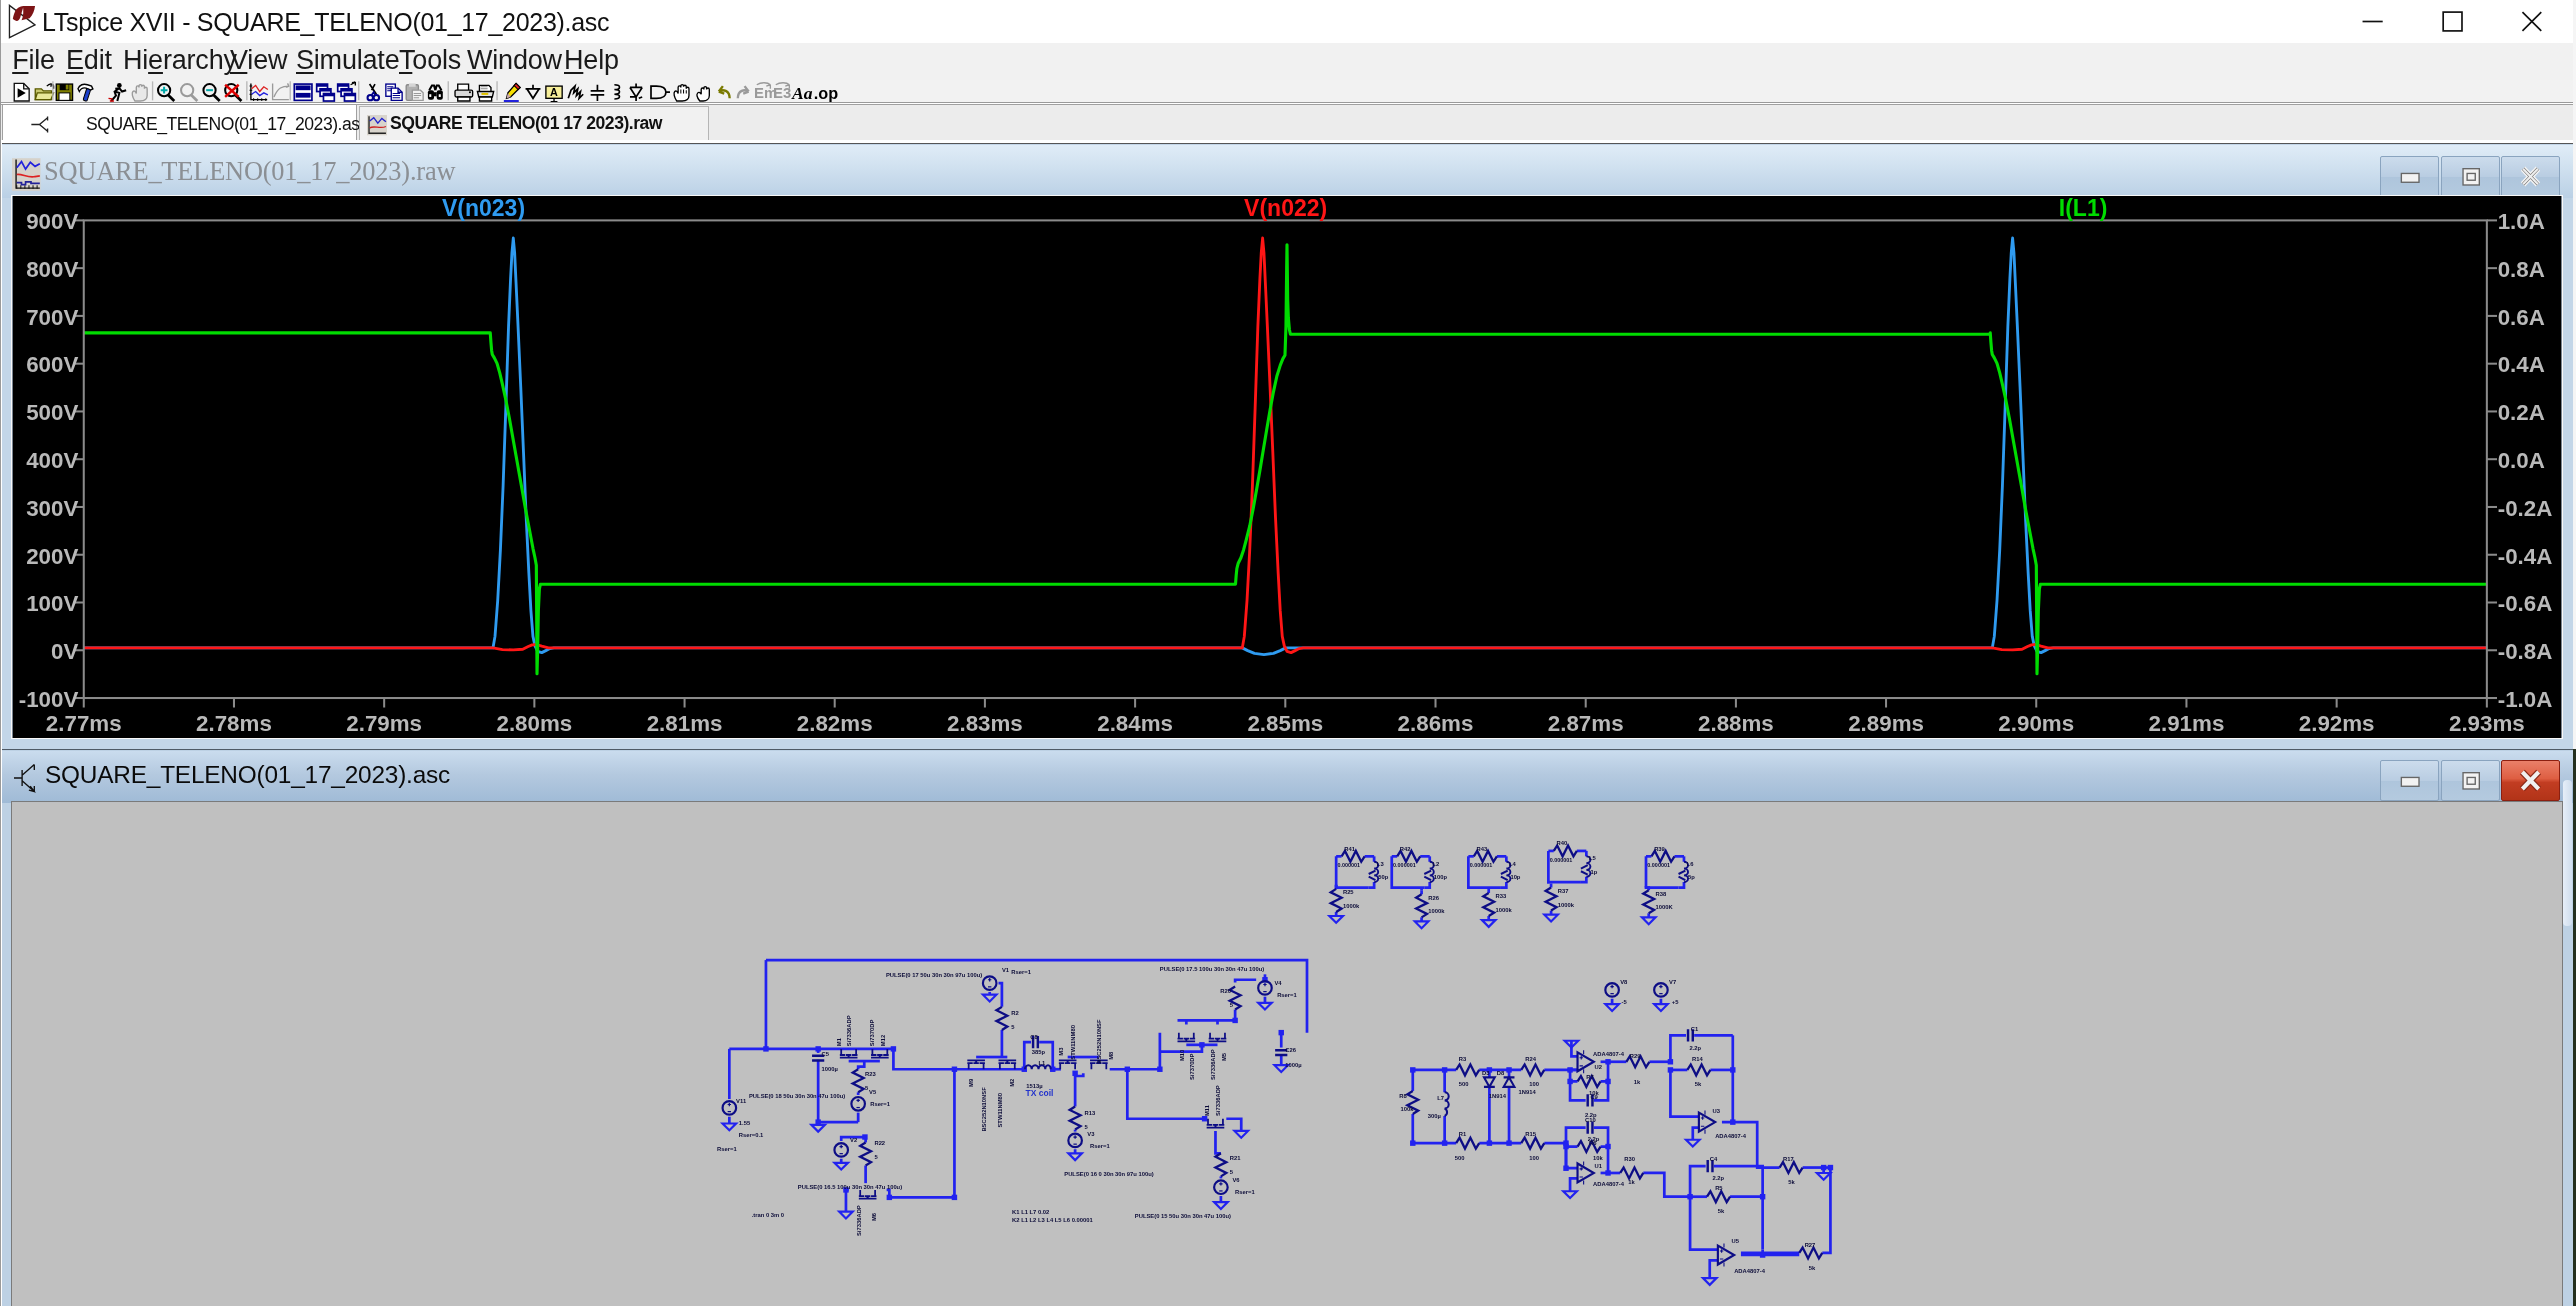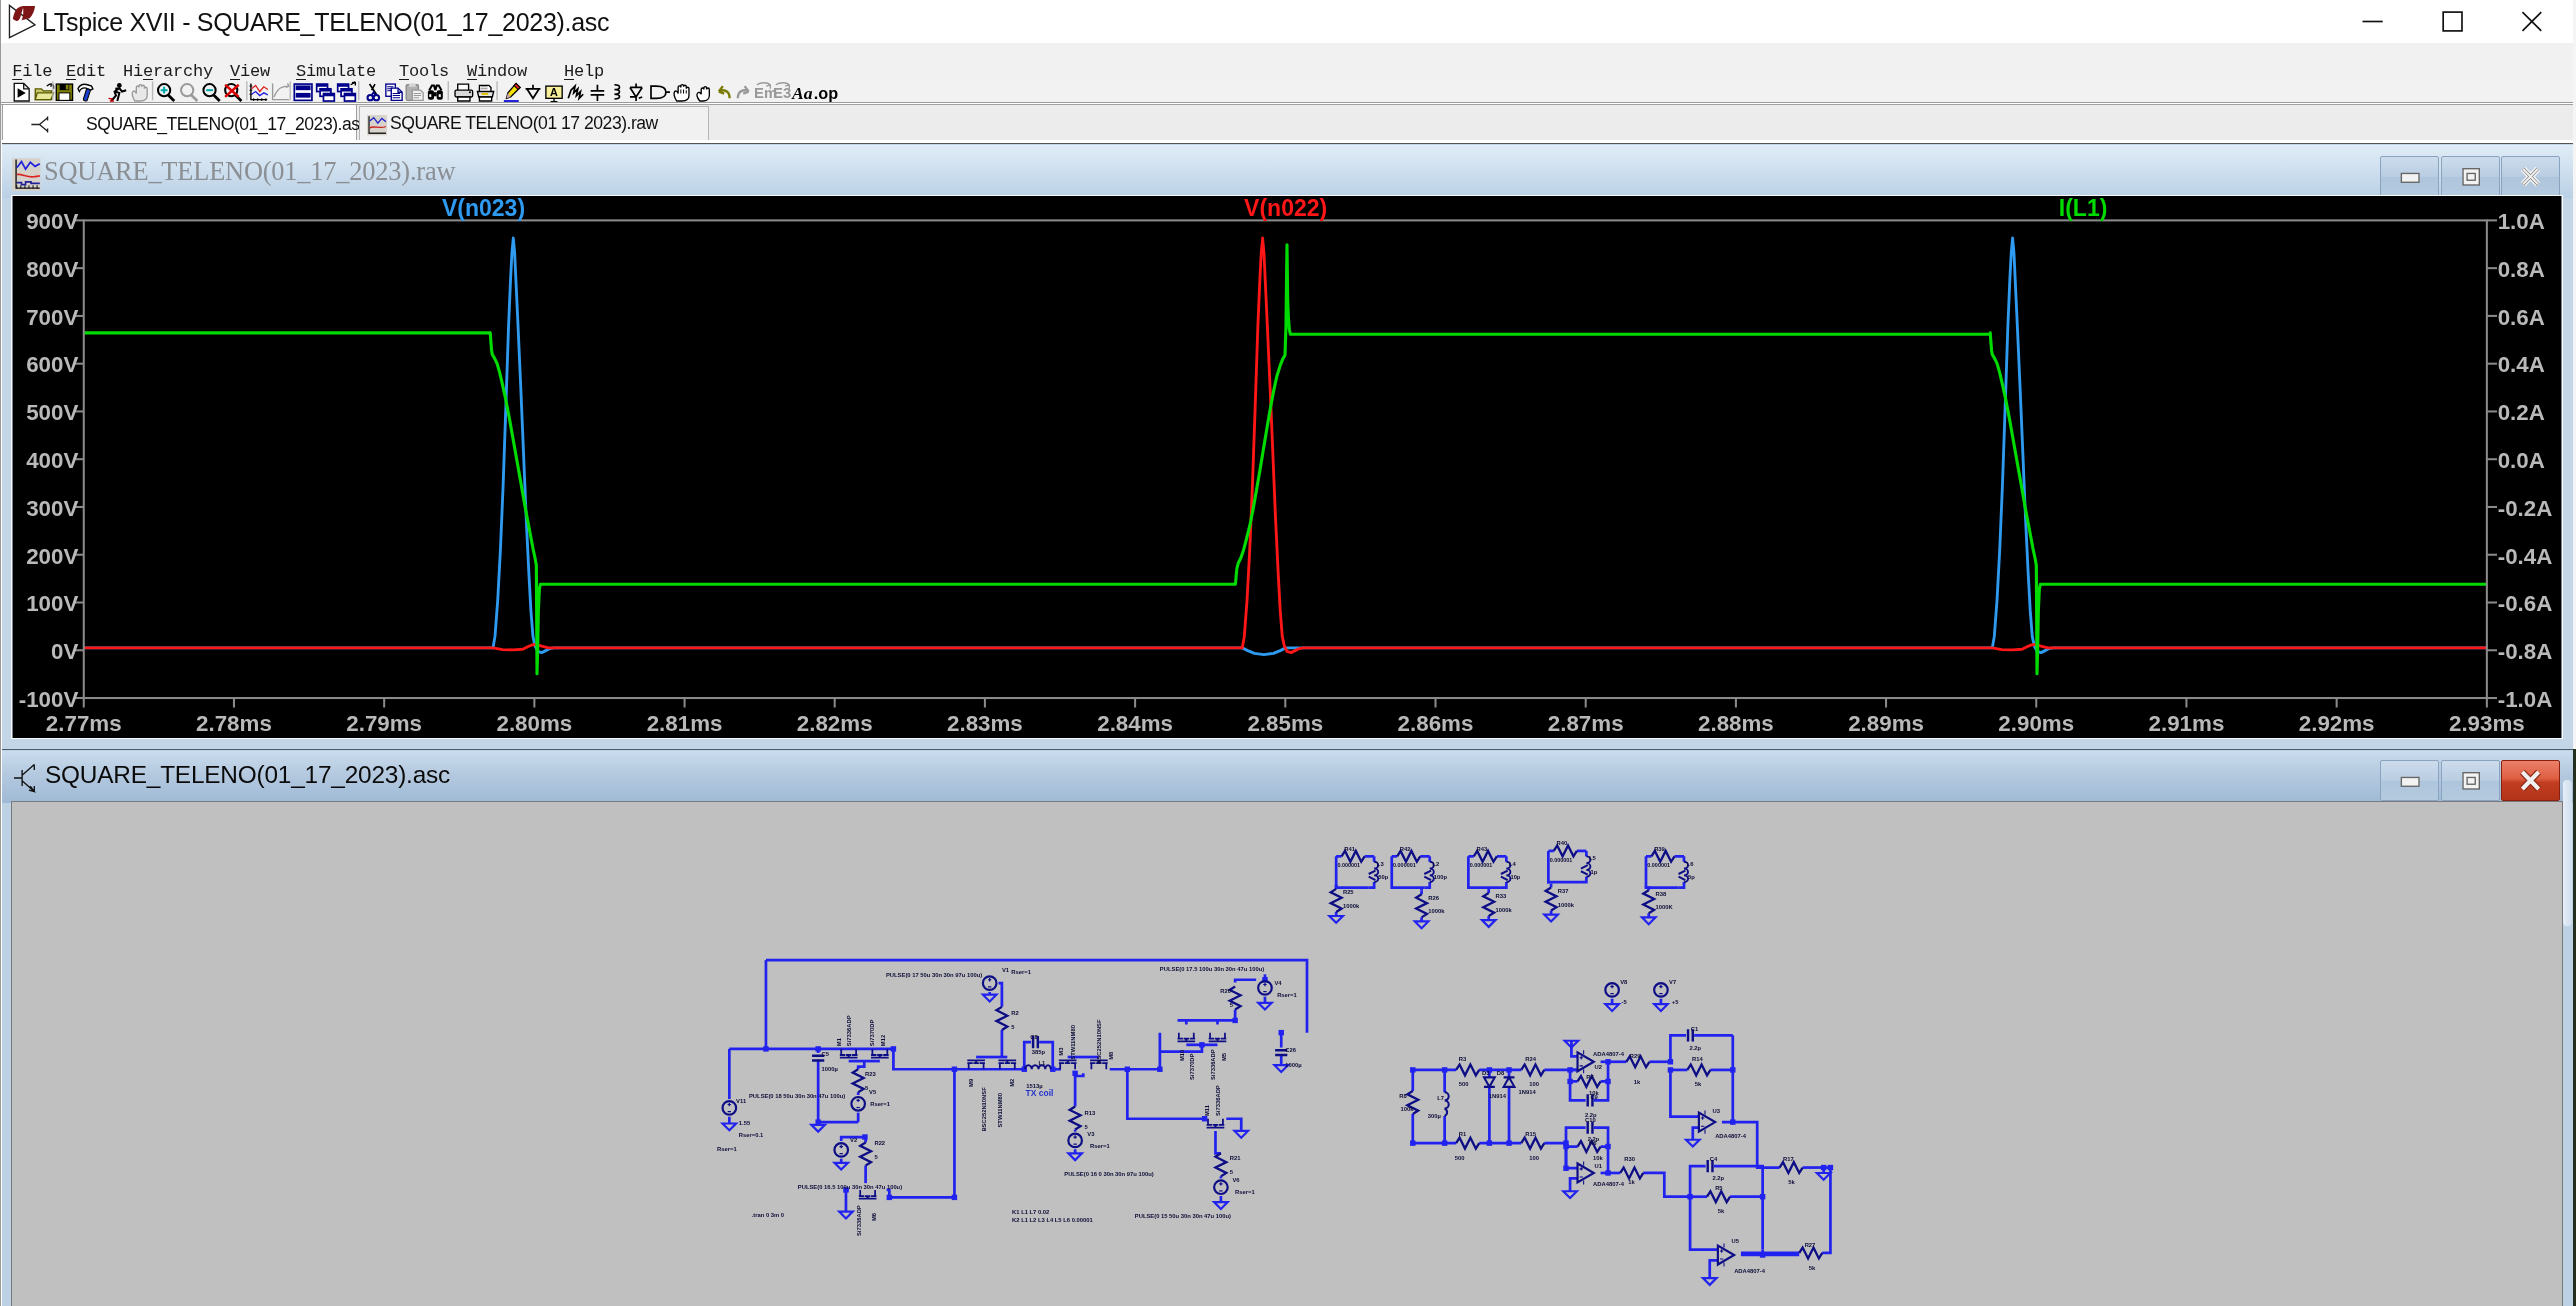--- a/index.html
+++ b/index.html
@@ -1,26 +1,26 @@
 <!DOCTYPE html>
 <html style="font-size:11px"><head>
 <meta charset="utf-8">
 <style>
 html,body{margin:0;padding:0;width:2576px;height:1307px;overflow:hidden;background:#ffffff;
  font-family:"Liberation Sans",sans-serif;}
 .abs{position:absolute;}
 #titlebar{left:0;top:0;width:2576px;height:34px;background:#ffffff;}
 #title-text{left:42px;top:8.1px;font-size:25px;color:#111;letter-spacing:-0.3px;}
 #menubar{left:0;top:43px;width:2576px;height:37px;background:#f1f1f1;}
-.menu{position:absolute;top:19px;font-size:17px;color:#1a1a1a;letter-spacing:-0.2px;font-family:Liberation Mono, monospace;}
+.menu{position:absolute;top:2px;font-size:27px;color:#1a1a1a;letter-spacing:-0.2px;}
 .menu u{text-decoration:underline;text-underline-offset:2.7px;}
 #toolbar{left:0;top:80px;width:2576px;height:22.4px;background:#f2f2f2;border-bottom:1.4px solid #9a9a9a;}
 #tabbar{left:0;top:104px;width:2576px;height:37px;background:#ececec;border-top:0.7px solid #a0a0a0;}
 #tab1{left:2px;top:0px;width:353px;height:37px;background:#ffffff;border-left:0.7px solid #a0a0a0;border-right:0.7px solid #a0a0a0;}
-#tab2{left:359px;top:1.4px;width:348px;height:35px;background:#f1f1f1;border-left:0.7px solid #b5b5b5;border-right:0.7px solid #b5b5b5;border-top:0.7px solid #b5b5b5;}
+#tab2{left:359px;top:1.4px;width:348px;height:35px;background:#f1f1f1;border-left:0.7px solid #b5b5b5;border-right:0.7px solid #b5b5b5;border-top:0.7px solid #b5b5b5;font-weight:bold;}
 .tabtext{position:absolute;top:8.8px;font-size:17.6px;color:#111;letter-spacing:-0.5px;white-space:nowrap;}
 #strip{left:0;top:140px;width:2576px;height:2.7px;background:#ffffff;}
 
 #wavewin{left:2px;top:143px;width:2571px;height:606px;background:#c3d6e8;border-top:1.4px solid #555;}
 #wavetitle{left:0px;top:0.7px;width:2571px;height:53px;background:linear-gradient(180deg,#e0ecf7 0%,#cfe0ef 45%,#bad0e5 100%);font-family:Liberation Serif, serif;}
 #wavetitle-text{left:42px;top:11.5px;font-size:26.4px;color:#8b8f94;letter-spacing:-0.2px;}
 .winbtn{position:absolute;width:57px;height:39px;border:1.4px solid #8aa4bf;border-radius:2px;background:linear-gradient(180deg,#ccdcec 0%,#b9cde2 50%,#aec5dc 51%,#b4cadf 100%);}
 
 #schwin{left:2px;top:749px;width:2571px;height:558px;background:#bdd1e4;border-top:1.4px solid #4e5a66;}
 #schtitle{left:0px;top:0.7px;width:2571px;height:52px;background:linear-gradient(180deg,#cadcee 0%,#b4c9df 45%,#9fbad6 100%);}

